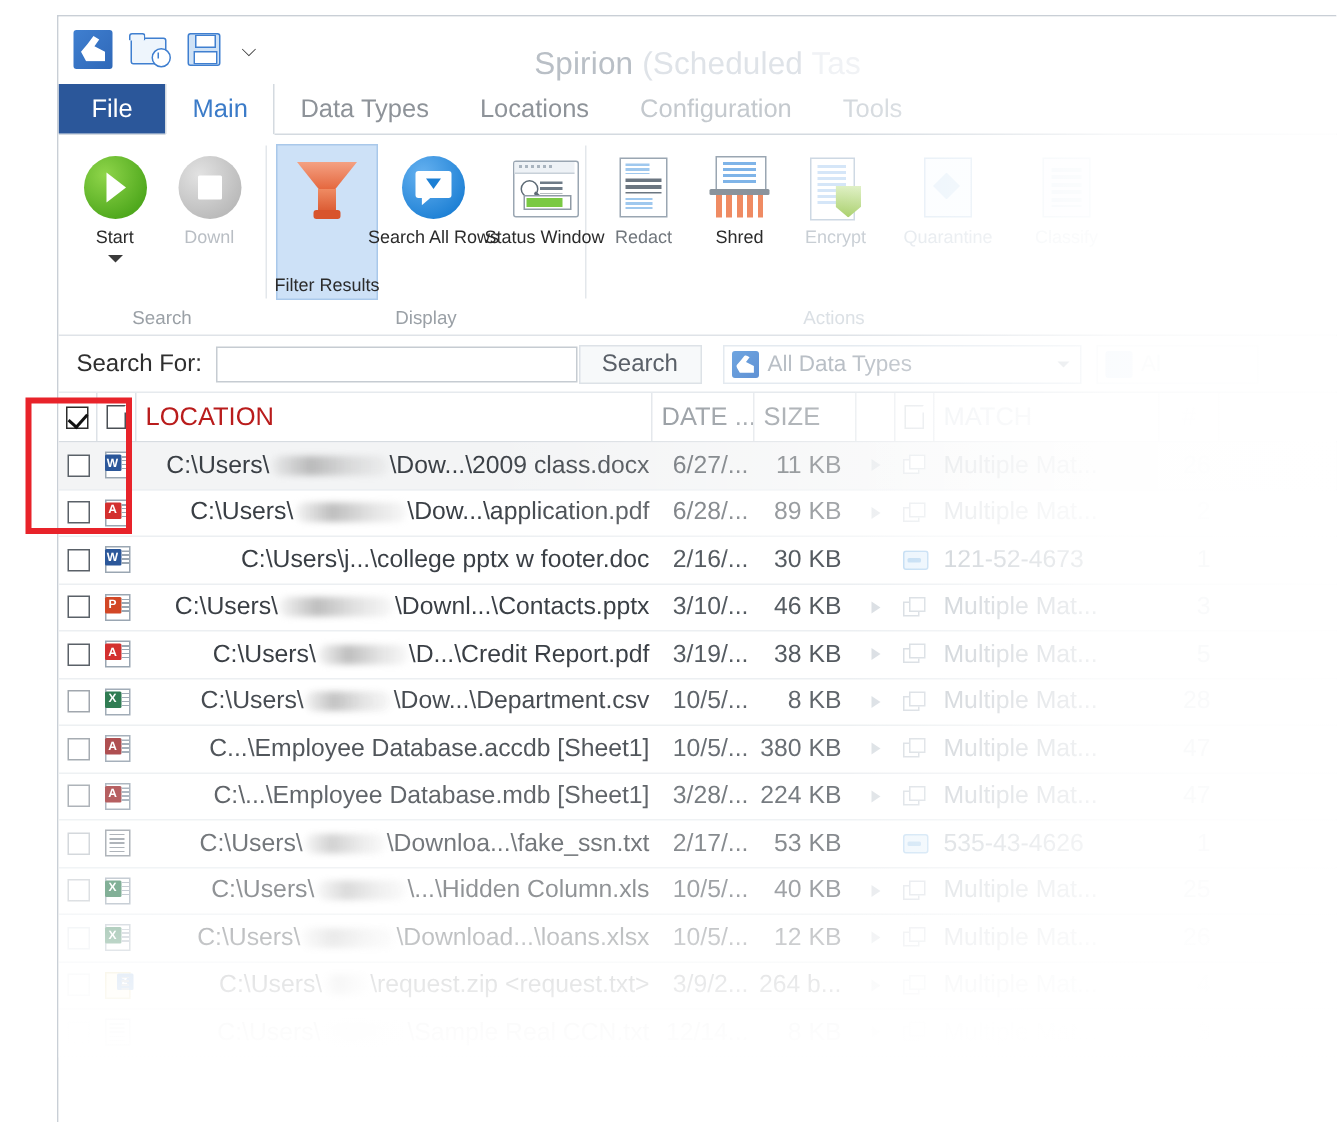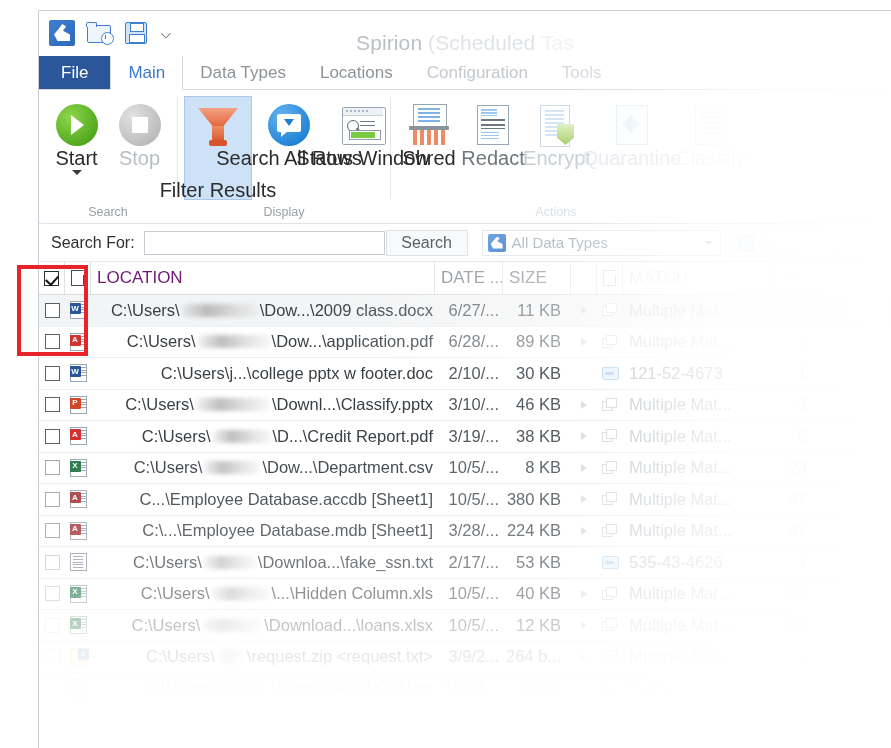--- a/index.html
+++ b/index.html
@@ -140,21 +140,21 @@
   .rgroup-sep{width:1px;background:#e3e7eb;margin:7px 0 24px 0;}
 
   .rbtn{
     width:62px;
     display:flex;flex-direction:column;align-items:center;
     padding:4px 1px 0 1px;
     cursor:default;
   }
   .rbtn .glyph{height:50px;display:flex;align-items:center;justify-content:center;}
   .rbtn .rlabel{
-    font-size:20px;color:#2b2b2b;line-height:17px;text-align:center;white-space:nowrap;
+    font-size:12px;color:#2b2b2b;line-height:17px;text-align:center;white-space:nowrap;
   }
   .rbtn.disabled .rlabel{color:#b9bec4;}
   .rbtn.ghost .rlabel{color:#dde1e6;}
   .rbtn.ghost2 .rlabel{color:#eef1f4;}
   .rbtn.selected{background:#cde1f7;border:1px solid #a9c8ea;box-sizing:border-box;gap:31px;}
 
   
   .c-start{width:42px;height:42px;border-radius:50%;background:radial-gradient(circle at 33% 30%, #8fd54a 0%, #4fa81d 75%);position:relative;}
   .c-start:after{content:"";position:absolute;left:15px;top:11px;border-left:13px solid #ffffff;border-top:10px solid transparent;border-bottom:10px solid transparent;}
   .c-stop{width:42px;height:42px;border-radius:50%;background:radial-gradient(circle at 33% 30%, #e2e2e2 0%, #b8b8b8 80%);position:relative;}
@@ -267,21 +267,21 @@
     display:flex;align-items:center;height:32px;
     border-bottom:1px solid #d7dce1;background:#ffffff;
   }
   .hcell{
     display:flex;align-items:center;height:32px;box-sizing:border-box;
     border-right:1px solid #dde2e7;padding:0 6px;
     font-size:17px;color:#7d848b;white-space:nowrap;overflow:hidden;
   }
   .h-check{width:26px;justify-content:center;padding:0;}
   .h-type{width:26px;justify-content:center;padding:0;}
-  .h-loc{width:344px;color:#701a75;}
+  .h-loc{width:344px;color:#b91c1c;}
   .h-date{width:68px;}
   .h-size{width:68px;}
   .h-spacer{width:26px;}
   .h-matchicon{width:26px;justify-content:center;padding:0;}
   .h-match{width:150px;color:#dde2e8;}
   .h-hash{width:40px;justify-content:center;color:#eaeef2;}
   .h-last{width:60px;color:#f2f5f8;border-right:none;}
 
   .chk{
     width:15px;height:15px;border:1.4px solid #2b2b2b;background:#ffffff;position:relative;box-sizing:border-box;
@@ -425,21 +425,21 @@
           <div class="glyph">
               <div class="c-start"></div>
             </div>
           <div class="rlabel">Start</div>
           <div class="caret-dn"></div>
         </div>
         <div class="rbtn disabled">
           <div class="glyph">
               <div class="c-stop"></div>
             </div>
-          <div class="rlabel">Stop</div>
+          <div class="rlabel">Downl</div>
         </div>
       </div>
       <div class="rgroup-title">Search</div>
     </div>
 
     <div class="rgroup-sep"></div>
 
     <div class="rgroup" style="width:212px">
       <div class="rgroup-items">
         <div class="rbtn selected" style="width:68px">
@@ -477,38 +477,38 @@
       </div>
       <div class="rgroup-title">Display</div>
     </div>
 
     <div class="rgroup-sep"></div>
 
     <div class="rgroup" style="width:420px">
       <div class="rgroup-items">
         <div class="rbtn">
           <div class="glyph">
-              <div class="c-shred">
-            <div class="doc"></div>
-                <div class="bar"></div>
-                <div class="strips"></div>
-              </div>
-            </div>
-          <div class="rlabel">Shred</div>
-        </div>
-        <div class="rbtn">
-          <div class="glyph">
               <div class="c-redact">
             <div class="doc"></div>
                 <div class="d1"></div>
                 <div class="d2"></div>
                 <div class="d3"></div>
               </div>
             </div>
           <div class="rlabel" style="color:#70767c">Redact</div>
+        </div>
+        <div class="rbtn">
+          <div class="glyph">
+              <div class="c-shred">
+            <div class="doc"></div>
+                <div class="bar"></div>
+                <div class="strips"></div>
+              </div>
+            </div>
+          <div class="rlabel">Shred</div>
         </div>
         <div class="rbtn ghost">
           <div class="glyph">
               <div class="c-encrypt">
             <div class="doc"></div>
                 <div class="shield"></div>
               </div>
             </div>
           <div class="rlabel" style="color:#c8ced4">Encrypt</div>
         </div>
@@ -644,21 +644,21 @@
               <div class="pg"></div>
               <div class="tag">W</div>
               <div class="ln"></div>
             </div>
           </div>
           <div class="cell c-loc">
             <span class="path">
               <span>C:\Users\j...\college pptx w footer.doc</span>
             </span>
           </div>
-          <div class="cell c-date">2/10/...</div>
+          <div class="cell c-date">2/16/...</div>
           <div class="cell c-size">30 KB</div>
           <div class="cell c-exp"></div>
           <div class="cell c-matchicon">
             <div class="card-ico"></div>
           </div>
           <div class="cell c-match">121-52-4673</div>
           <div class="cell c-count">1</div>
         </div>
         <div class="row" style="opacity: 1;">
           <div class="cell c-check">
@@ -668,21 +668,21 @@
             <div class="fico t-ppt">
               <div class="pg"></div>
               <div class="tag">P</div>
               <div class="ln"></div>
             </div>
           </div>
           <div class="cell c-loc">
             <span class="path">
               <span>C:\Users\</span>
               <span class="blur" style="width: 76px;"></span>
-              <span>\Downl...\Classify.pptx</span>
+              <span>\Downl...\Contacts.pptx</span>
             </span>
           </div>
           <div class="cell c-date">3/10/...</div>
           <div class="cell c-size">46 KB</div>
           <div class="cell c-exp">
             <div class="expander"></div>
           </div>
           <div class="cell c-matchicon">
             <div class="multi-ico">
               <div class="b b1"></div>

